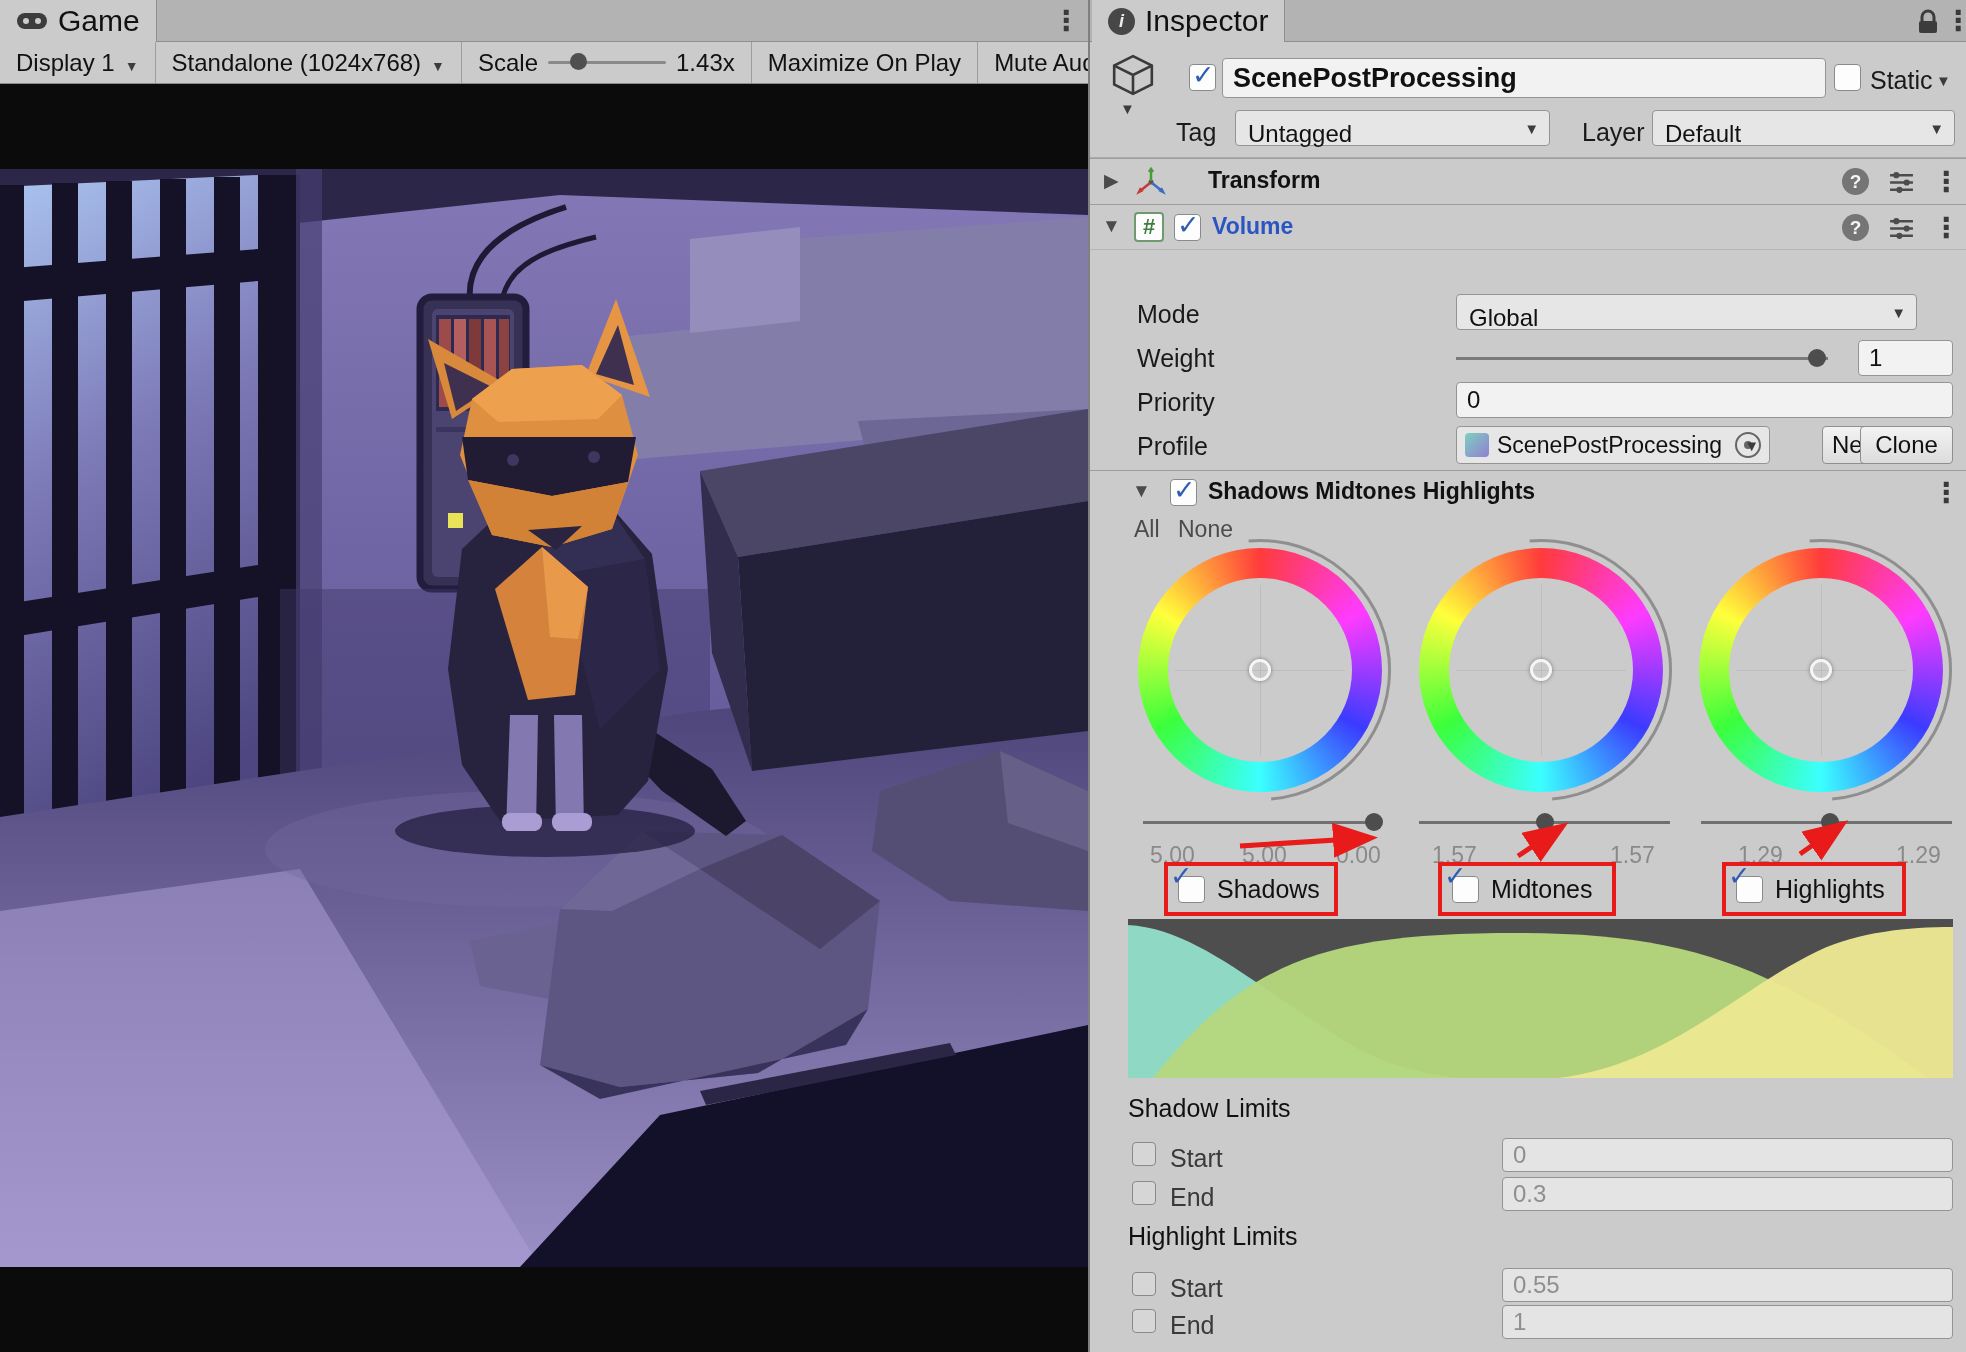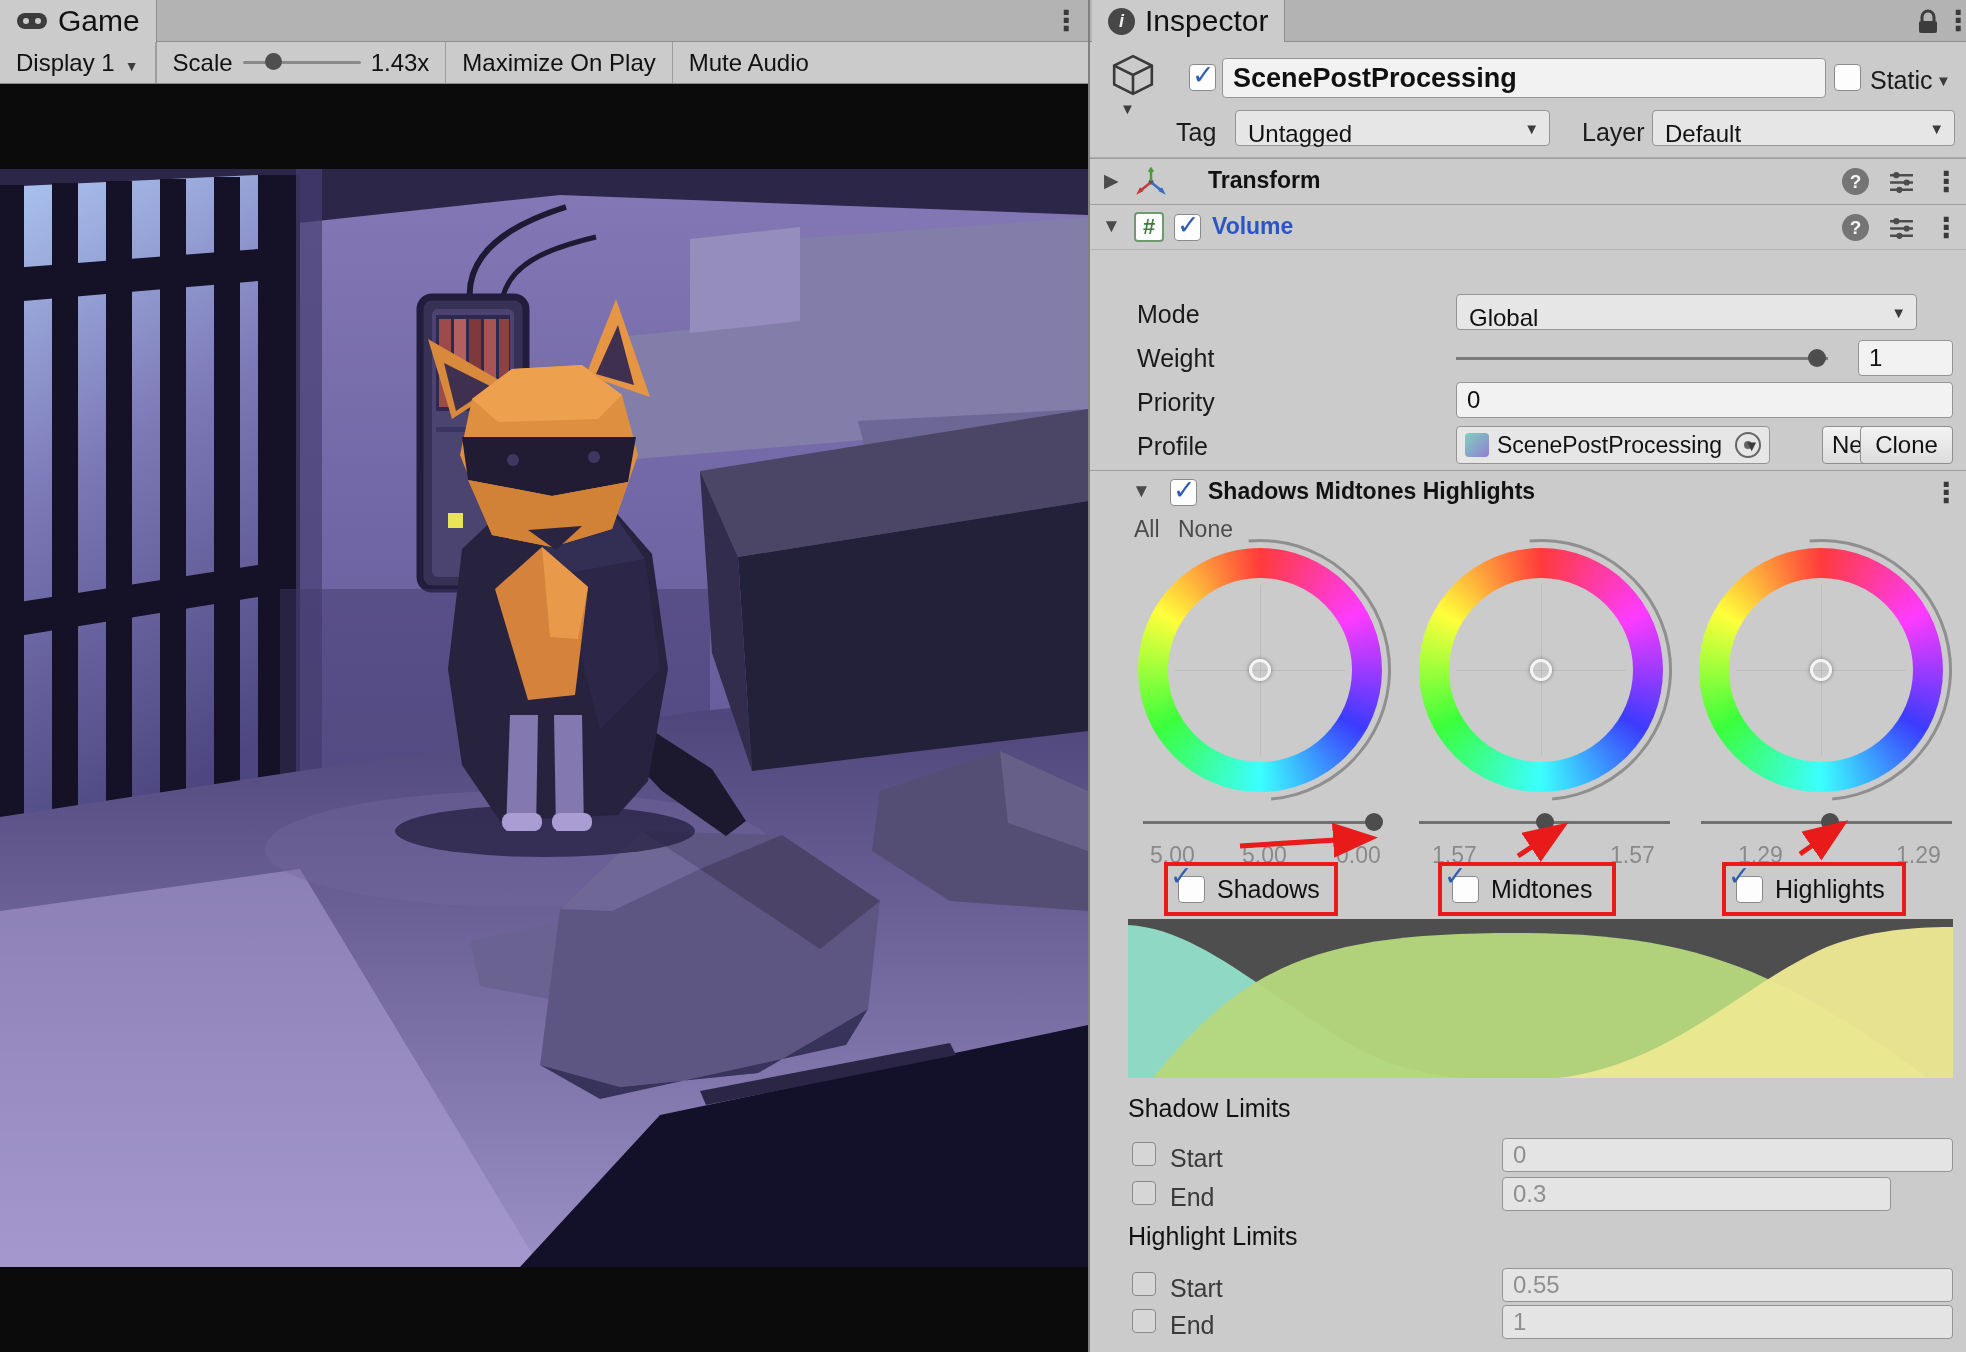--- a/index.html
+++ b/index.html
@@ -99,20 +99,24 @@
       </div>
       <span class="kebab" style="left:1052px;top:4px"></span>
     </div>
 
     <div class="toolbar">
       <div class="tb">
         <span>Display 1</span>
         <span class="tb-caret"></span>
       </div>
       <div class="sep"></div>
+      <div class="tb">
+        <span>Standalone (1024x768)</span>
+        <span class="tb-caret"></span>
+      </div>
       <div class="sep"></div>
       <div class="tb">
         <span>Scale</span>
         <span class="hslider">
             <span class="hknob" style="left:22px"></span>
           </span>
         <span>1.43x</span>
       </div>
       <div class="sep"></div>
       <div class="tb">
@@ -401,21 +405,21 @@
     </svg>
 
     <span class="sect" style="left:38px;top:1094px">Shadow Limits</span>
     <span class="chk dim" style="left:42px;top:1142px;width:24px;height:24px"></span>
     <span class="lbl" style="left:80px;top:1144px;color:#3a3a3a">Start</span>
     <div class="fld dim" style="left:412px;top:1138px;width:451px;height:34px">
       <span>0</span>
     </div>
     <span class="chk dim" style="left:42px;top:1181px;width:24px;height:24px"></span>
     <span class="lbl" style="left:80px;top:1183px;color:#3a3a3a">End</span>
-    <div class="fld dim" style="left:412px;top:1177px;width:389px;height:34px">
+    <div class="fld dim" style="left:412px;top:1177px;width:451px;height:34px">
       <span>0.3</span>
     </div>
 
     <span class="sect" style="left:38px;top:1222px">Highlight Limits</span>
     <span class="chk dim" style="left:42px;top:1272px;width:24px;height:24px"></span>
     <span class="lbl" style="left:80px;top:1274px;color:#3a3a3a">Start</span>
     <div class="fld dim" style="left:412px;top:1268px;width:451px;height:34px">
       <span>0.55</span>
     </div>
     <span class="chk dim" style="left:42px;top:1309px;width:24px;height:24px"></span>

